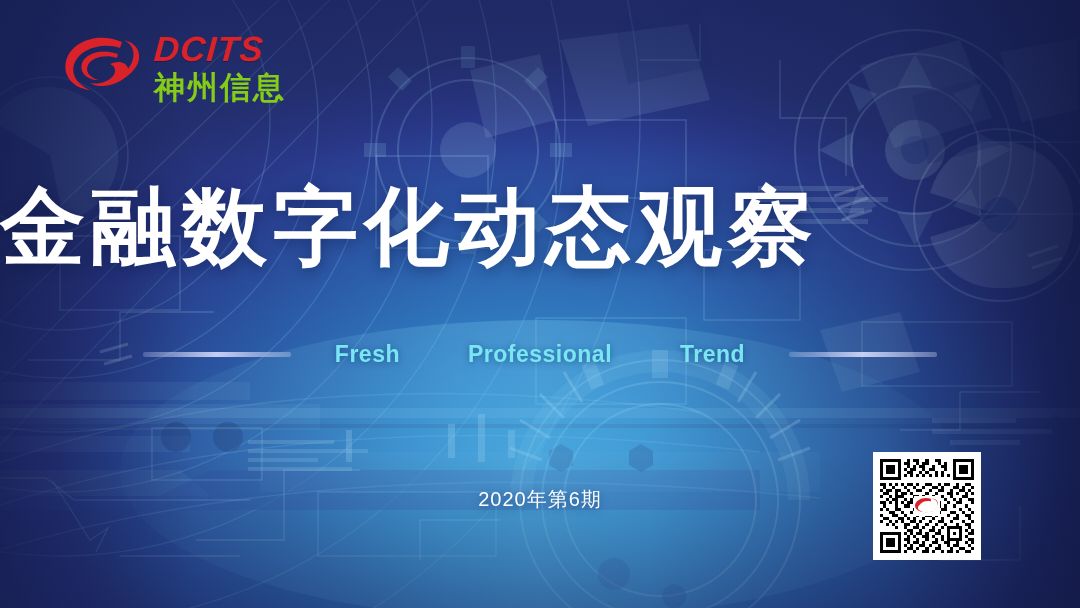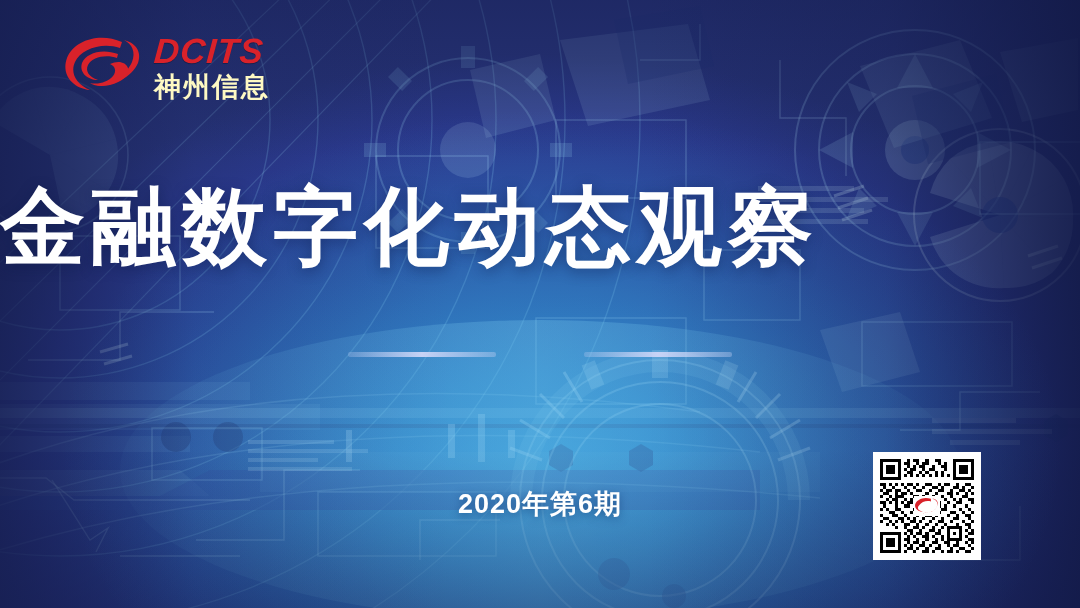--- a/index.html
+++ b/index.html
@@ -51,23 +51,23 @@
     font-size: 35px;
     font-weight: bold;
     color: #d9222a;
     letter-spacing: 1px;
     font-style: italic;
     transform: skewX(-4deg);
     text-shadow: 0 1px 0 rgba(0,0,0,0.25);
   }
   .logo-cn {
     margin-top: 6px;
-    font-size: 27px;
+    font-size: 31px;
     font-weight: bold;
-    color: #fef9c3;
+    color: #84cc16;
     letter-spacing: 2px;
   }
 
   
   .title {
     position: absolute;
     left: 0; right: 0;
     top: 182px;
     text-align: left;
     z-index: 6;
@@ -114,22 +114,22 @@
     white-space: nowrap;
   }
 
   
   .issue {
     position: absolute;
     left: 0; right: 0;
     top: 486px;
     text-align: center;
     z-index: 6;
-    font-size: 27px;
-    font-weight: bold;
+    font-size: 20px;
+    font-weight: normal;
     color: #ffffff;
     letter-spacing: 1px;
     text-shadow: 0 2px 8px rgba(10,40,100,0.5);
   }
 
   
   .qr-wrap {
     position: absolute;
     left: 873px; top: 452px;
     width: 108px; height: 108px;
@@ -416,20 +416,25 @@
     <span class="logo-text">
       <span class="logo-en">DCITS</span>
       <span class="logo-cn">神州信息</span>
     </span>
   </div>
 
   <div class="title">金融数字化动态观察</div>
 
   <div class="tagline">
     <span class="tag-rule left"></span>
+    <span class="tag-words">
+      <span class="tag-word">Fresh</span>
+      <span class="tag-word">Professional</span>
+      <span class="tag-word">Trend</span>
+    </span>
     <span class="tag-rule right"></span>
   </div>
 
   <div class="issue">2020年第6期</div>
 
   <div class="qr-wrap">
     <svg viewBox="0 0 33 33" shape-rendering="crispEdges" xmlns="http://www.w3.org/2000/svg">
       <rect width="33" height="33" fill="#ffffff"></rect>
       <g fill="#000000">
 

